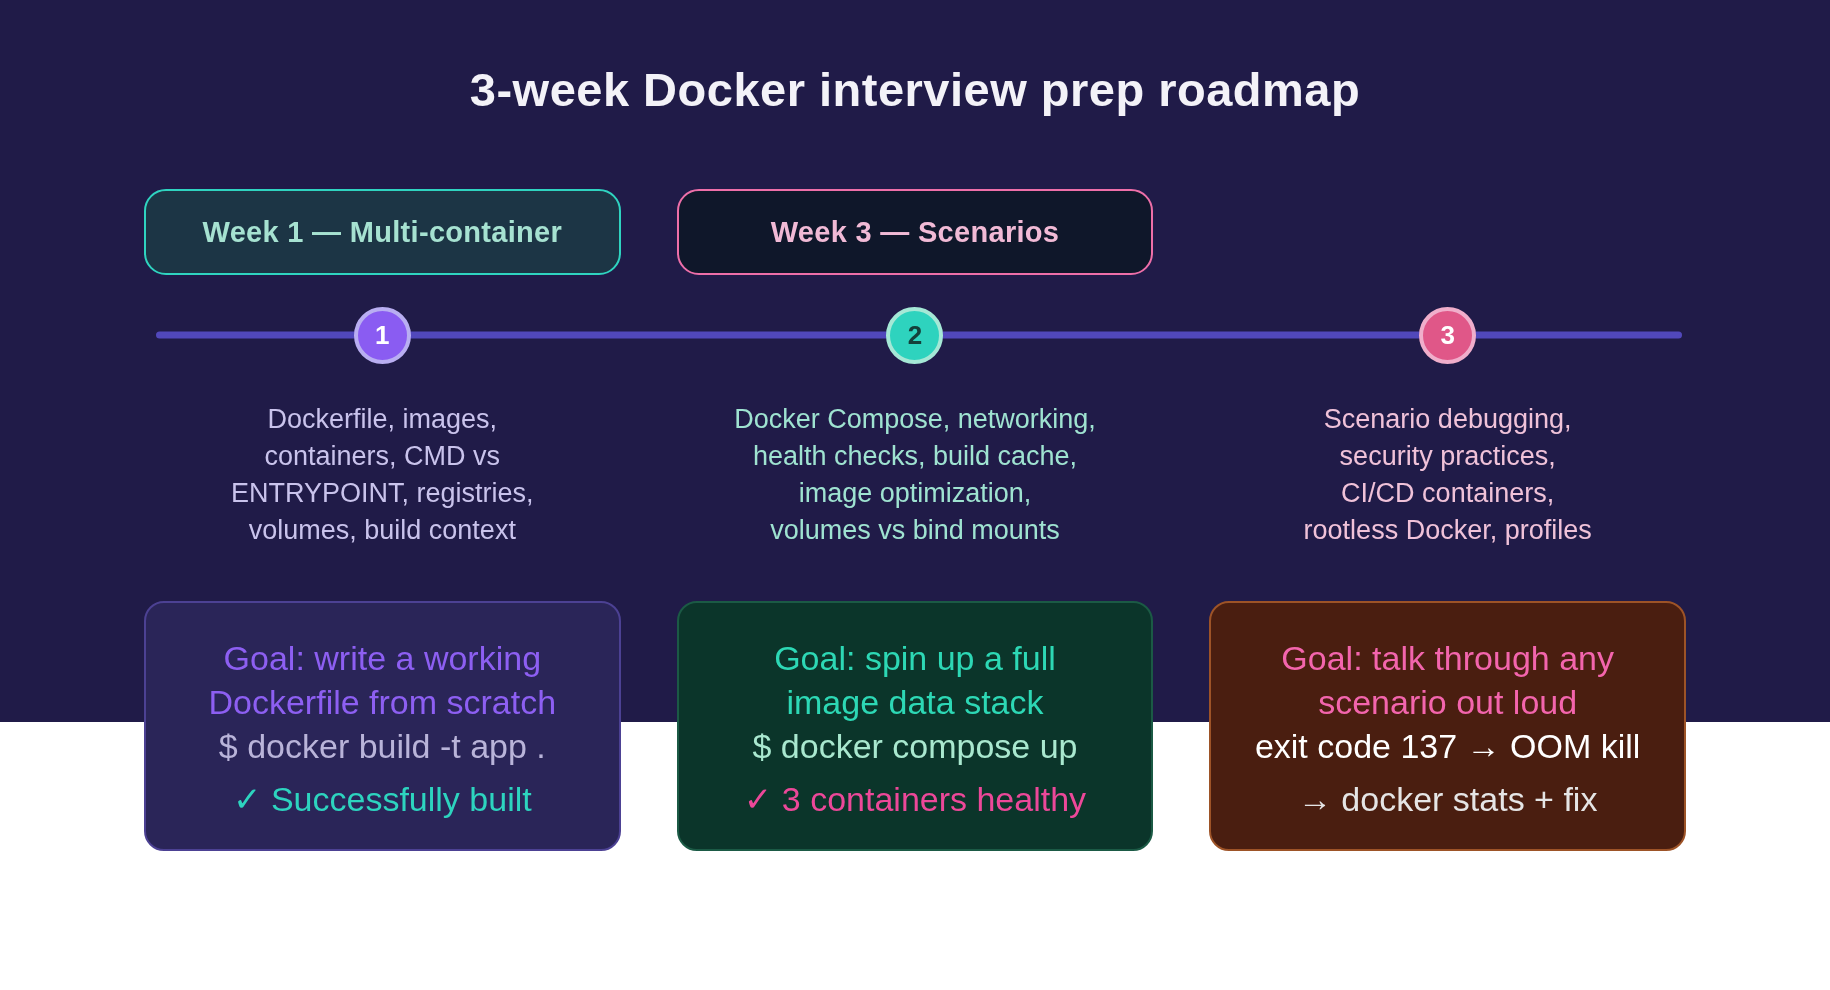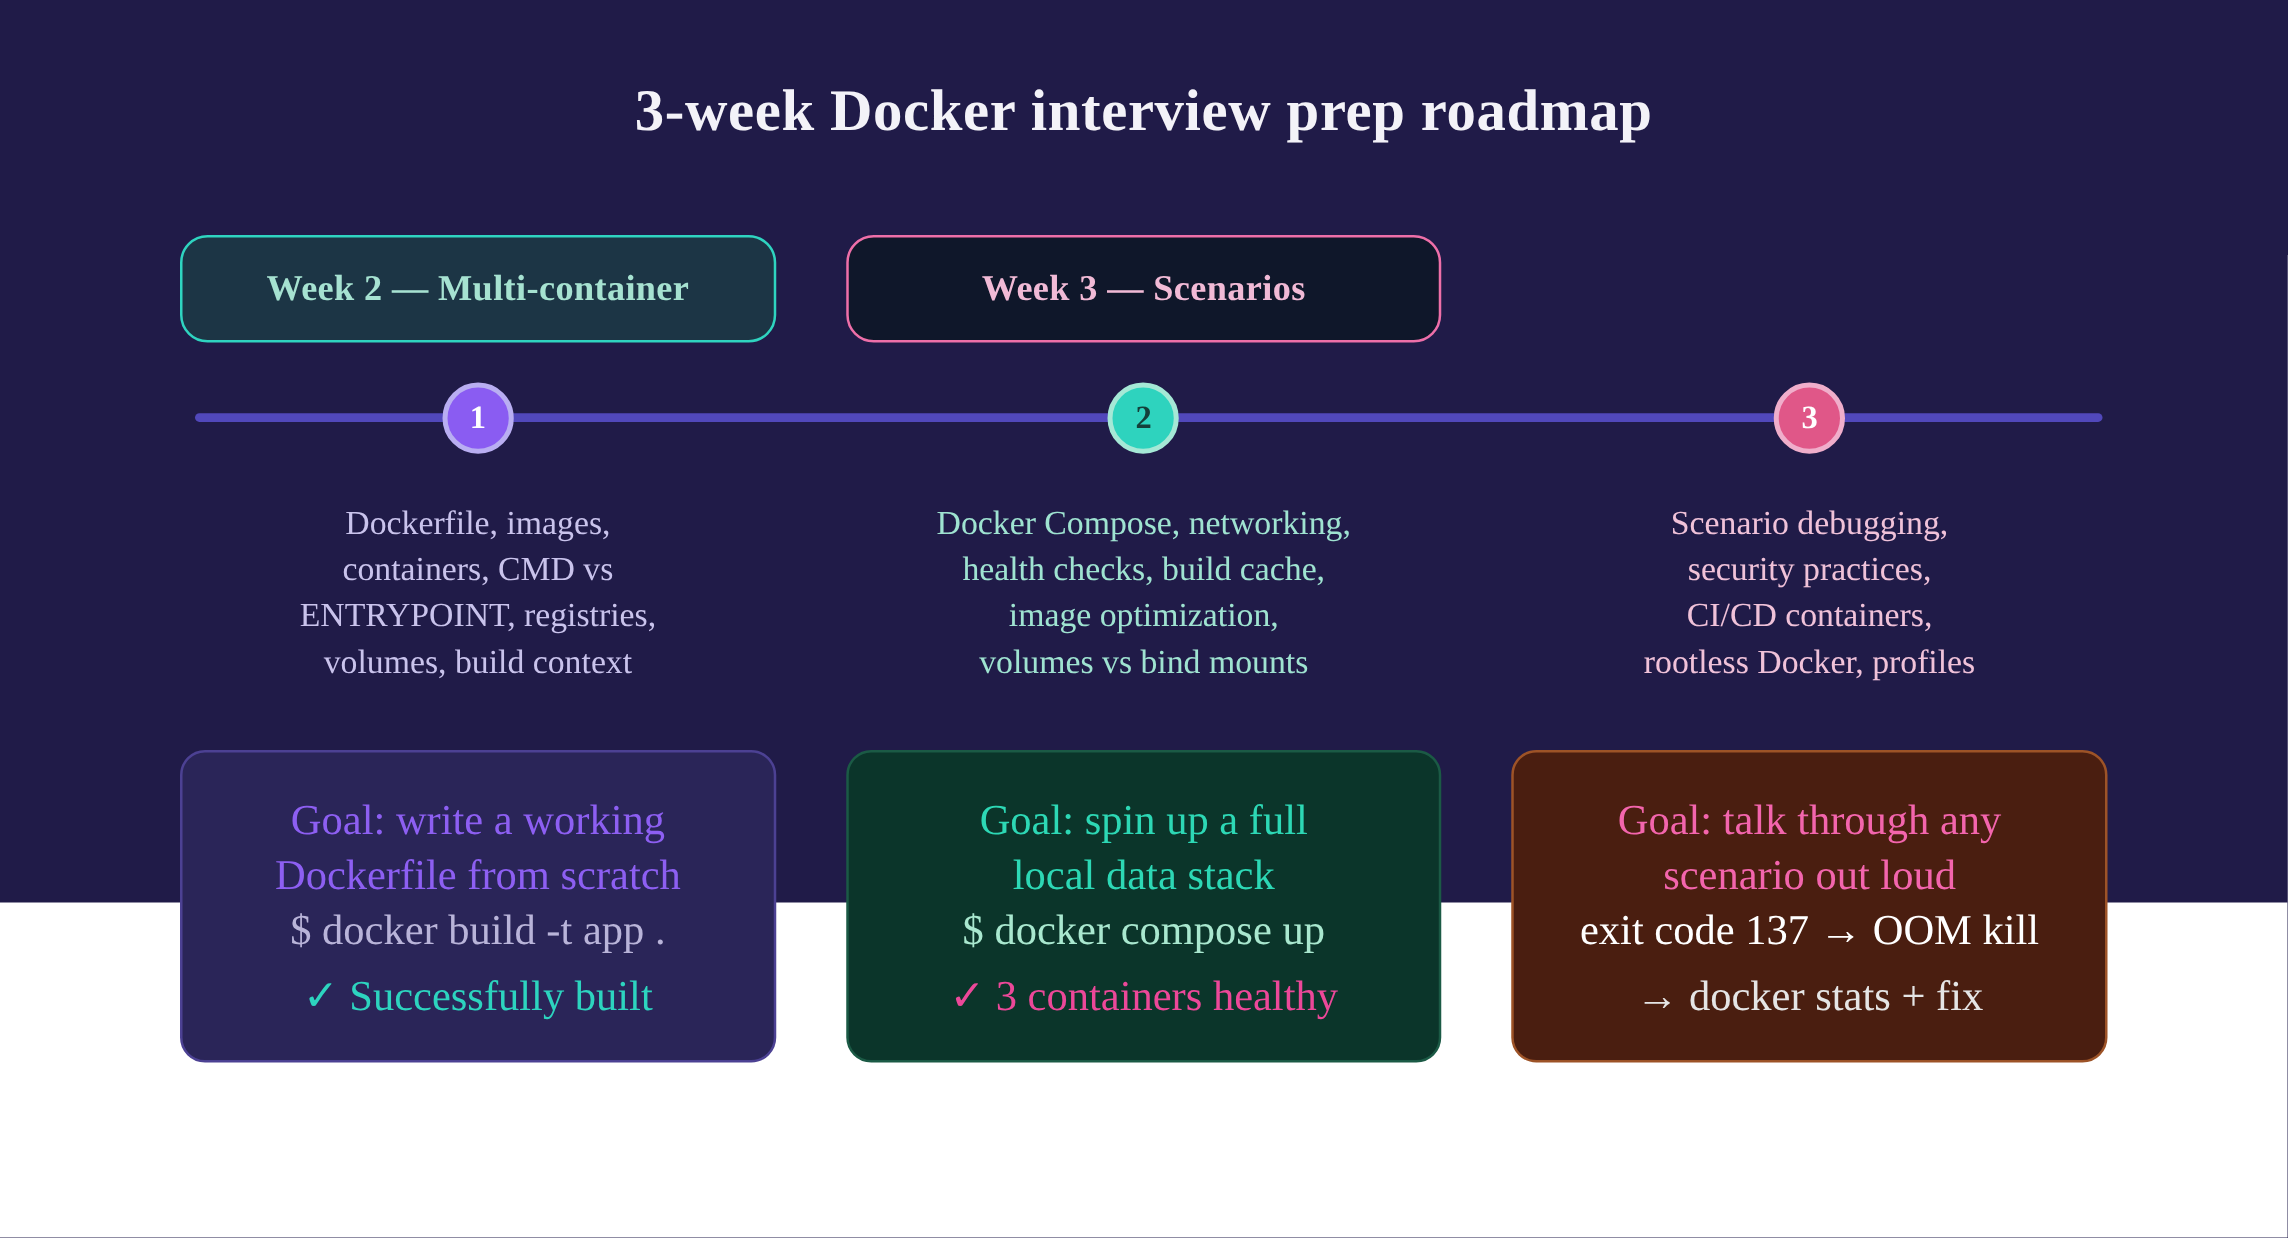--- a/index.html
+++ b/index.html
@@ -5,21 +5,20 @@
   html, body { margin: 0; padding: 0; }
   body {
     width: 1830px; height: 990px;
     font-family: "Liberation Sans", "DejaVu Sans", sans-serif;
     overflow: hidden;
   }
   .canvas {
     position: relative;
     width: 1830px; height: 722px;
     box-sizing: border-box;
-    font-family: Liberation Serif, serif;
   }
   .title {
     margin: 0 auto;
     padding-top: 62px;
     text-align: center;
     font-size: 47px;
     font-weight: bold;
     letter-spacing: 0.5px;
   }
   .content {
@@ -91,21 +90,21 @@
 <body>
 
 <div class="canvas" style="background: rgb(32, 27, 72);">
 
   <h1 class="title" style="color: rgb(243, 242, 248);">3-week Docker interview prep roadmap</h1>
 
   <div class="content">
 
     <div class="cols pills-row">
       <div class="week-pill" style="background: rgb(28, 53, 69); border-color: rgb(47, 212, 192); color: rgb(166, 226, 209);">
-        <span>Week 2 — Multi-container</span>
+        <span>Week 1 — Multi-container</span>
       </div>
       <div class="week-pill" style="background: #0f172a; border-color: rgb(238, 111, 169); color: rgb(241, 186, 214);">
         <span>Week 3 — Scenarios</span>
       </div>
     </div>
 
     <div class="timeline">
       <div class="timeline-line" style="background: rgb(81, 72, 187);"></div>
       <div class="cols nodes">
         <div class="node-cell">
@@ -143,21 +142,21 @@
 
     <div class="cols cards-row">
       <div class="goal-card" style="background: rgb(42, 37, 88); border-color: rgb(76, 65, 147);">
         <div class="card-line" style="color: rgb(141, 95, 242);">Goal: write a working</div>
         <div class="card-line" style="color: rgb(141, 95, 242);">Dockerfile from scratch</div>
         <div class="card-line" style="color: rgb(185, 180, 217);">$ docker build -t app .</div>
         <div class="card-line card-result" style="color: rgb(45, 212, 191);">✓ Successfully built</div>
       </div>
       <div class="goal-card" style="background: rgb(11, 53, 42); border-color: rgb(27, 90, 69);">
         <div class="card-line" style="color: rgb(45, 216, 181);">Goal: spin up a full</div>
-        <div class="card-line" style="color: rgb(45, 216, 181);">local data stack</div>
+        <div class="card-line" style="color: rgb(45, 216, 181);">image data stack</div>
         <div class="card-line" style="color: rgb(169, 232, 207);">$ docker compose up</div>
         <div class="card-line card-result" style="color: #ec4899;">✓ 3 containers healthy</div>
       </div>
       <div class="goal-card" style="background: rgb(74, 30, 16); border-color: rgb(157, 83, 39);">
         <div class="card-line" style="color: rgb(243, 101, 173);">Goal: talk through any</div>
         <div class="card-line" style="color: rgb(243, 101, 173);">scenario out loud</div>
         <div class="card-line" style="color: #ffffff;">exit code 137 → OOM kill</div>
         <div class="card-line card-result" style="color: #e5e5e5;">→ docker stats + fix</div>
       </div>
     </div>

